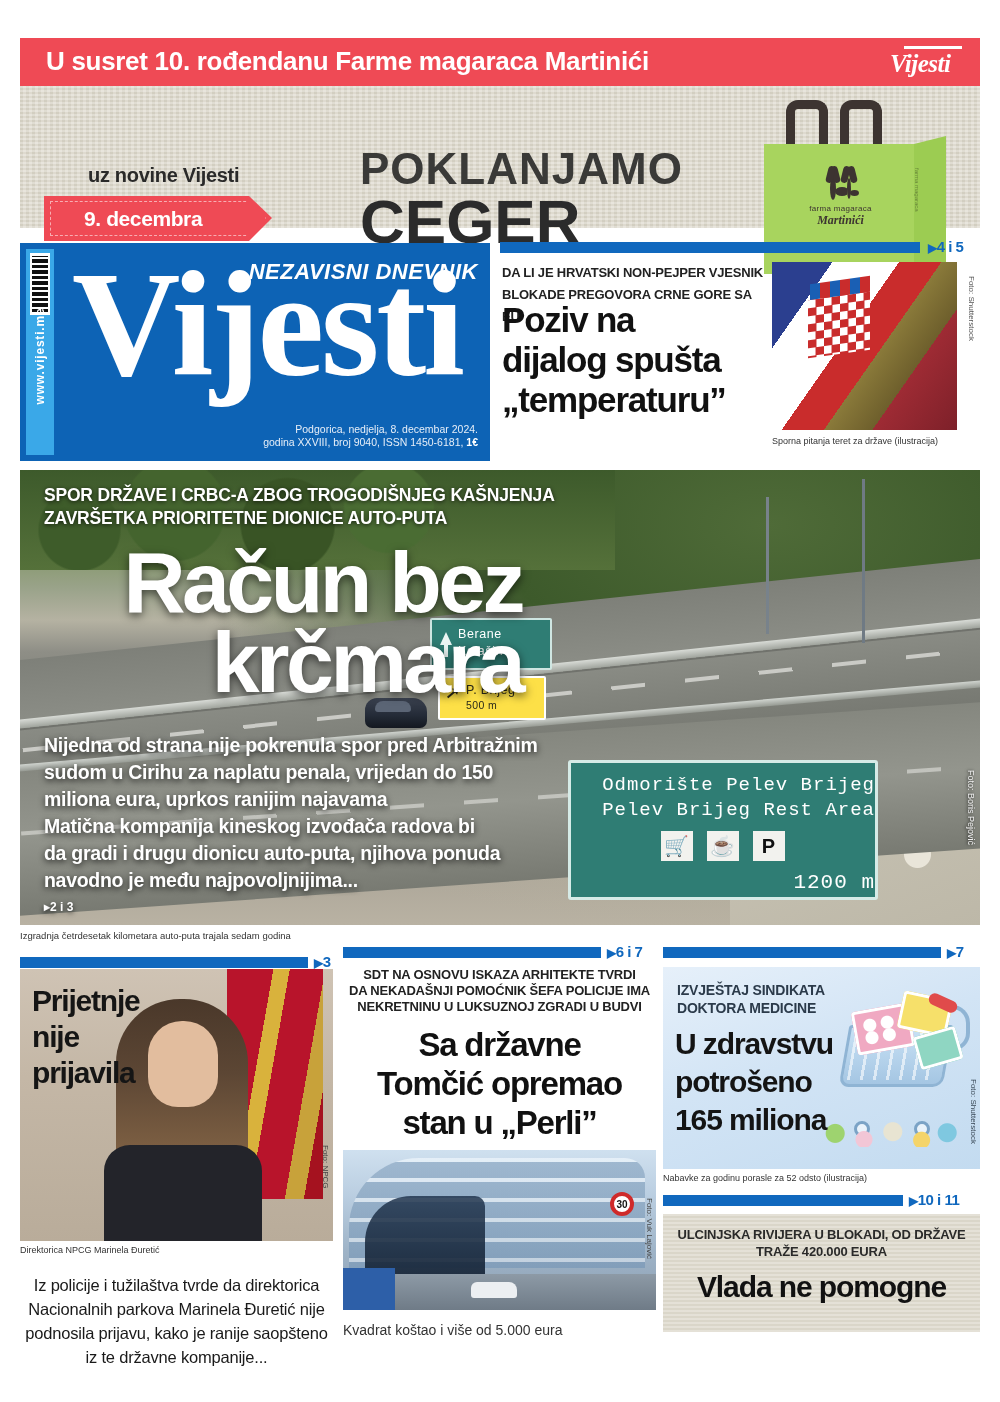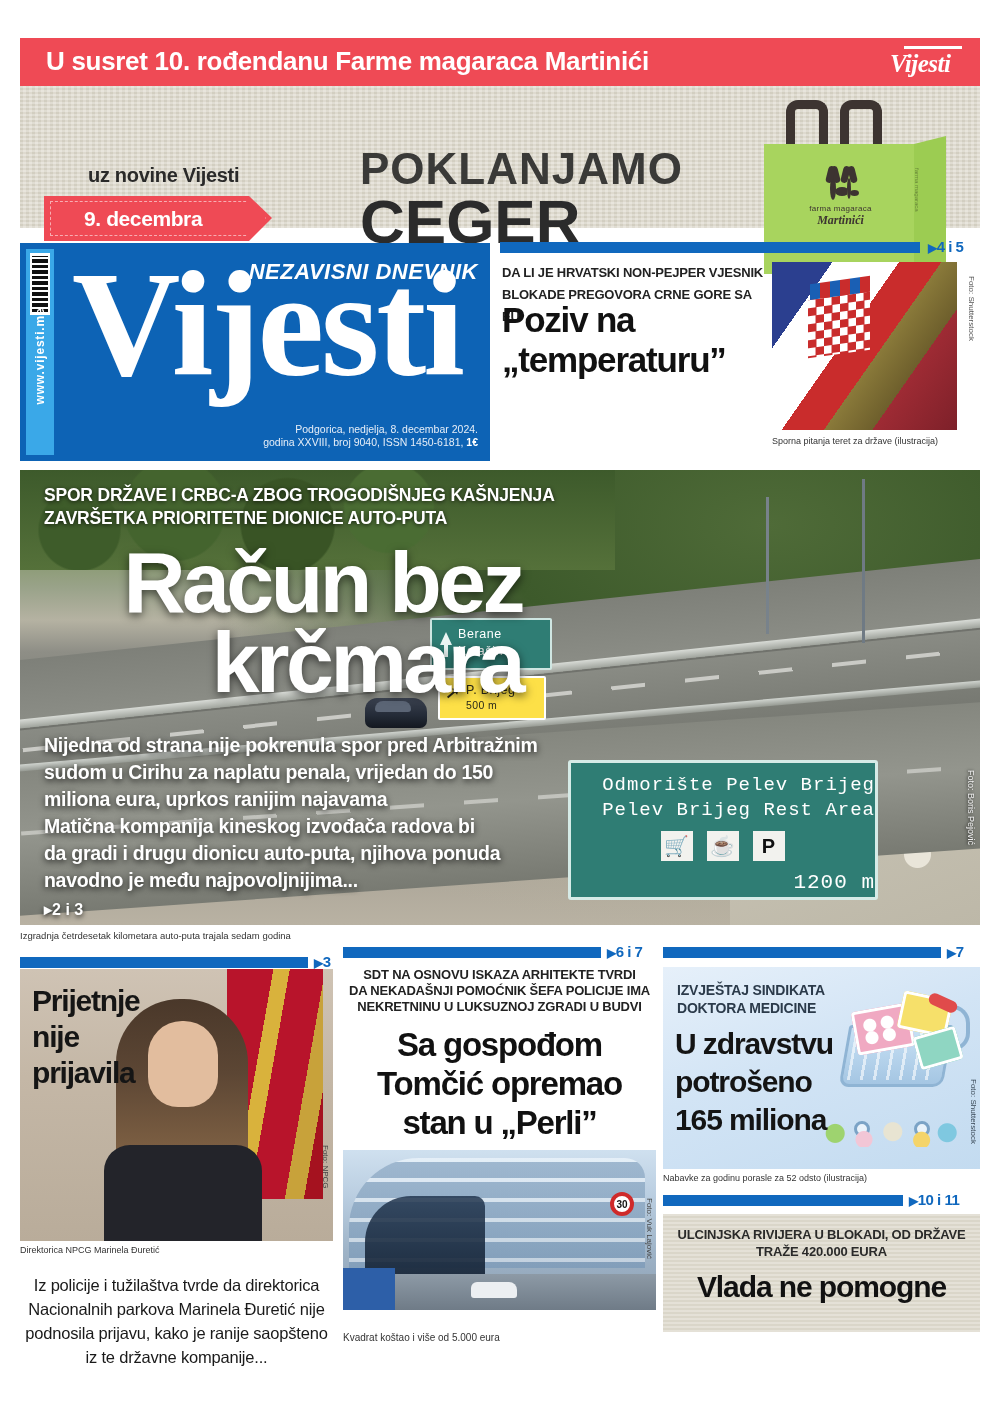--- a/index.html
+++ b/index.html
@@ -280,21 +280,21 @@
     text-align:right;
   }
   .lead-body {
     position:absolute; left:24px; top:262px; width:520px;
     color:#fff; font-size:19.5px; font-weight:700; line-height:27px;
     letter-spacing:-0.3px;
     text-shadow:0 2px 6px rgba(0,0,0,.8);
   }
   .lead-pg {
     position:absolute; left:24px; top:430px;
-    color:#fff; font-size:16px; font-weight:700;
+    color:#fff; font-size:12px; font-weight:700;
     text-shadow:0 2px 5px rgba(0,0,0,.8);
   }
   
   .sign-green-sm {
     position:absolute; left:410px; top:148px; width:122px; height:52px;
     background:#2f7d74; border:2px solid #cfe6e2; border-radius:2px;
     color:#fff; font-size:12.5px; line-height:17px; padding:6px 4px 0 26px;
     font-family:"Liberation Sans", sans-serif; letter-spacing:.6px;
   }
   .sign-green-sm .arrow {
@@ -426,21 +426,21 @@
   }
   .cm-sign {
     position:absolute; right:22px; top:42px; width:24px; height:24px;
     border:4px solid #cf2a2a; border-radius:50%; background:#fff;
     font-size:10px; text-align:center; line-height:17px; color:#111; font-weight:700;
   }
   .cm-credit {
     position:absolute; right:2px; top:48px; font-size:8px; color:#444;
     writing-mode:vertical-rl;
   }
-  .cm-cap { font-size:10px; color:#333; margin-top:22px; }
+  .cm-cap { font-size:14px; color:#333; margin-top:12px; }
 
   .cr-box {
     position:relative; margin-top:8px; width:317px; height:202px; overflow:hidden;
     background:linear-gradient(160deg,#e6f0fa 0%, #d2e4f5 45%, #c3dbf0 100%);
   }
   .cr-cart {
     position:absolute; right:4px; top:24px; width:160px; height:160px;
   }
   .cr-basket {
     position:absolute; left:28px; top:34px; width:104px; height:62px;
@@ -590,20 +590,21 @@
   <div class="tr">
     <div class="bluebar-row">
       <div class="bluebar" style="width:420px"></div>
       <div class="pgnum" style="left:428px">
         <span class="arw">▶</span><span>4 i 5</span>
       </div>
     </div>
     <div class="tr-kicker">DA LI JE HRVATSKI NON-PEJPER VJESNIK BLOKADE PREGOVORA CRNE GORE SA EU</div>
     <div class="tr-head">
       <div>Poziv na</div>
+      <div>dijalog spušta</div>
       <div>„temperaturu”</div>
     </div>
     <div class="tr-photo">
       <div class="hr-crown"></div>
       <div class="hr-check"></div>
     </div>
     <div class="tr-credit">Foto: Shutterstock</div>
     <div class="tr-cap">Sporna pitanja teret za države (ilustracija)</div>
   </div>
 
@@ -696,21 +697,21 @@
       <div class="pgnum" style="left:264px">
         <span class="arw">▶</span><span>6 i 7</span>
       </div>
     </div>
     <div class="cm-kicker">
       <div>SDT NA OSNOVU ISKAZA ARHITEKTE TVRDI</div>
       <div>DA NEKADAŠNJI POMOĆNIK ŠEFA POLICIJE IMA</div>
       <div>NEKRETNINU U LUKSUZNOJ ZGRADI U BUDVI</div>
     </div>
     <div class="cm-head">
-      <div>Sa gospođom</div>
+      <div>Sa državne</div>
       <div>Tomčić opremao</div>
       <div>stan u „Perli”</div>
     </div>
     <div class="cm-photo">
       <div class="cm-bldg"></div>
       <div class="cm-glass"></div>
       <div class="cm-ground"></div>
       <div class="cm-car"></div>
       <div class="cm-bus"></div>
       <div class="cm-sign">30</div>

